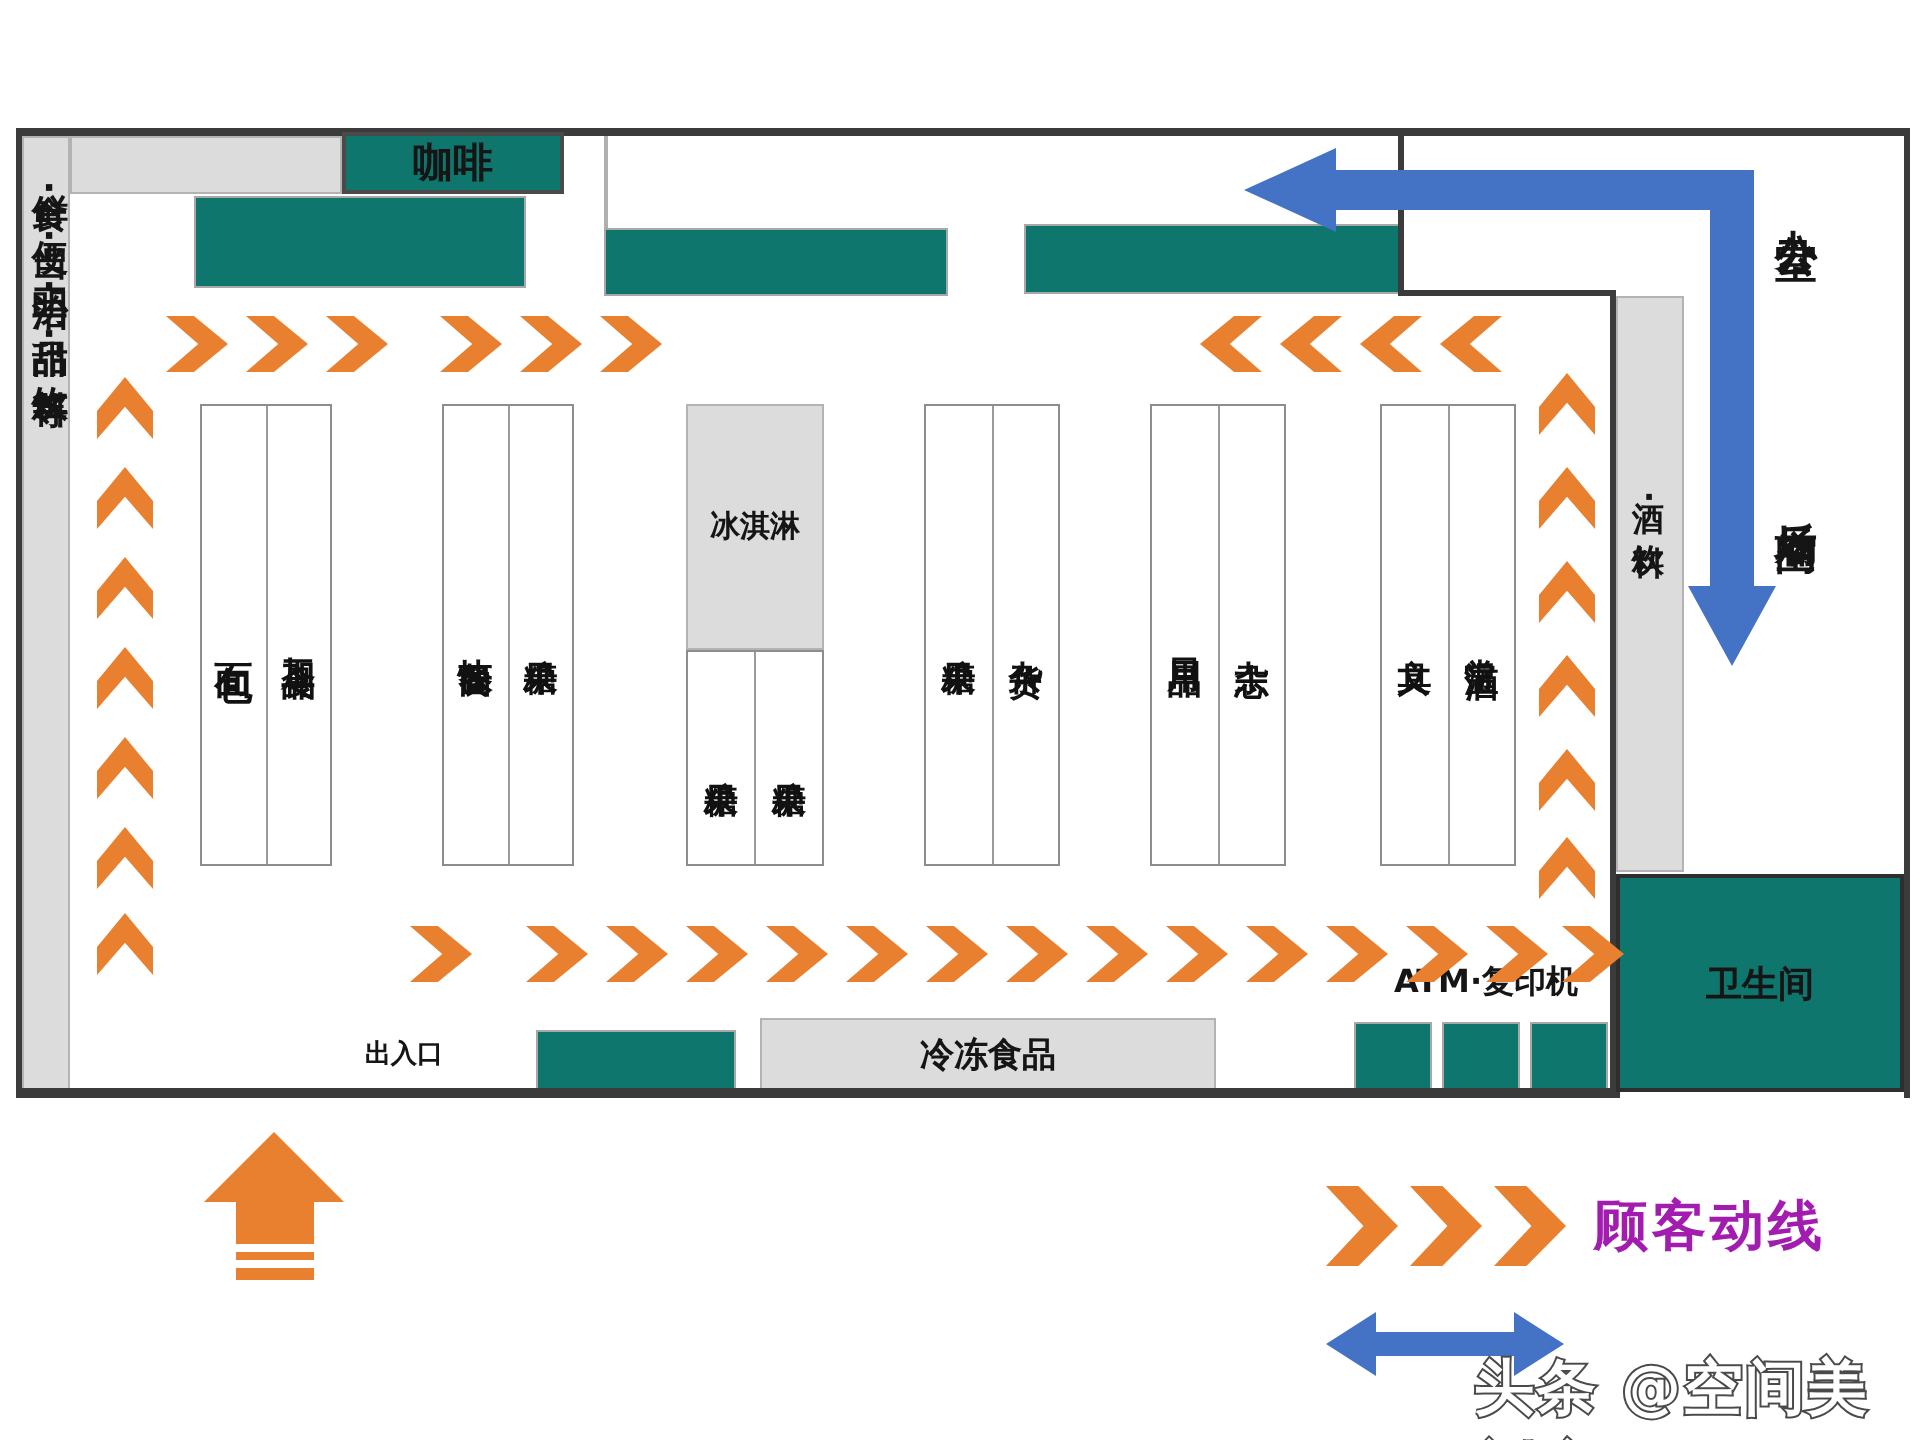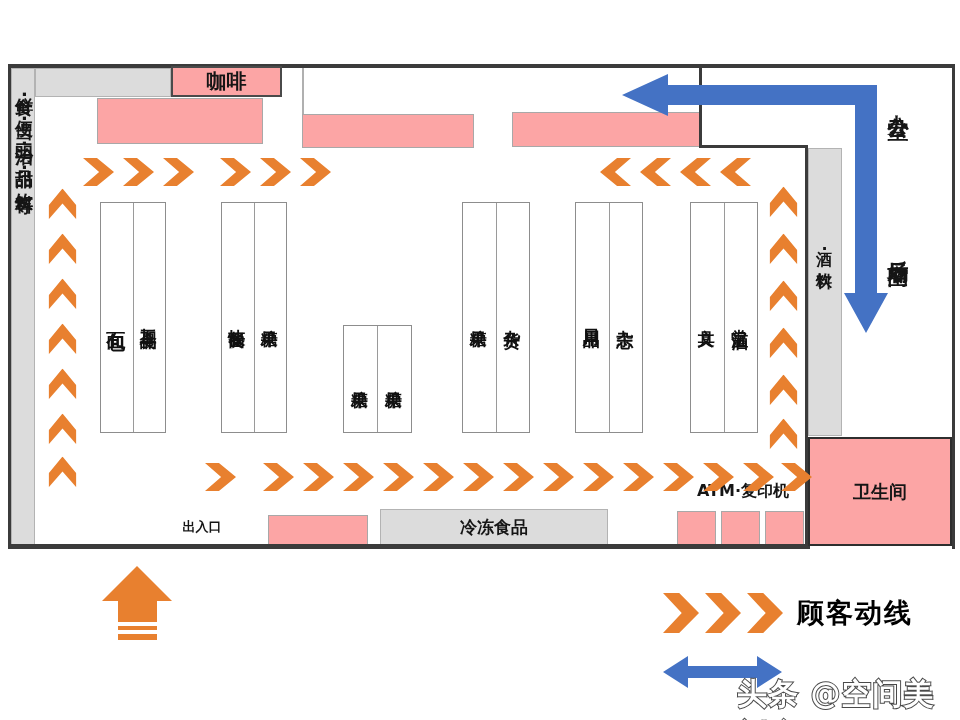--- a/index.html
+++ b/index.html
@@ -1,20 +1,20 @@
 <!DOCTYPE html>
 <html><head>
 <meta charset="utf-8">
 <style>
   html,body{margin:0;padding:0;background:#fff;}
   #stage{position:relative;width:960px;height:720px;background:#fff;overflow:hidden;
          font-family:"DejaVu Sans","Liberation Sans",sans-serif;color:#111;}
   .abs{position:absolute;}
   .wall{position:absolute;background:#3b3b3b;z-index:5;}
-  .box{position:absolute;background:#fca5a5;border:1.5px solid #a8a8a8;box-sizing:border-box;}
+  .box{position:absolute;background:#0f766e;border:1.5px solid #a8a8a8;box-sizing:border-box;}
   .grey{background:#dcdcdc;border:1px solid #b3b3b3;}
   .lbl{position:absolute;font-weight:bold;color:#151515;z-index:12;}
   .c{display:flex;align-items:center;justify-content:center;text-align:center;}
   .vtext{writing-mode:vertical-rl;text-orientation:upright;font-weight:bold;letter-spacing:2px;}
   
   .shelf{position:absolute;background:#fff;border:1.5px solid #8d8d8d;box-sizing:border-box;display:flex;z-index:8;}
   .shelf .col{flex:1;display:flex;align-items:center;justify-content:center;}
   .shelf .col + .col{border-left:1px solid #9a9a9a;}
   .shelf .col .vtext{font-size:17px;}
   
@@ -71,20 +71,23 @@
         <span class="vtext">加工食品</span>
       </div>
   </div>
   <div class="shelf" style="left:221px;top:202px;width:66px;height:231px">
     <div class="col">
         <span class="vtext">快餐面</span>
       </div>
     <div class="col">
         <span class="vtext">糖果</span>
       </div>
+  </div>
+  <div class="box grey c" style="left:343px;top:202px;width:69px;height:123px;z-index:8">
+    <span class="lbl" style="position:static;font-size:15px">冰淇淋</span>
   </div>
   <div class="shelf" style="left:343px;top:325px;width:69px;height:108px">
     <div class="col">
         <span class="vtext">糖果</span>
       </div>
     <div class="col">
         <span class="vtext">糖果</span>
       </div>
   </div>
   <div class="shelf" style="left:462px;top:202px;width:68px;height:231px">
@@ -161,21 +164,21 @@
   <i class="ch" style="left:583px;top:463px"></i>
   <i class="ch" style="left:623px;top:463px"></i>
   <i class="ch" style="left:663px;top:463px"></i>
   <i class="ch" style="left:703px;top:463px"></i>
   <i class="ch" style="left:743px;top:463px"></i>
   <i class="ch" style="left:781px;top:463px"></i>
 
   <i class="ch big" style="left:663px;top:593px"></i>
   <i class="ch big" style="left:705px;top:593px"></i>
   <i class="ch big" style="left:747px;top:593px"></i>
-  <div class="legend-txt" style="left:797px;top:595px;color:#000000">顾客动线</div>
+  <div class="legend-txt" style="left:797px;top:595px;color:#a21caf">顾客动线</div>
 
   <svg class="overlay" width="960" height="720" viewBox="0 0 960 720">
     <polygon points="622,95 668,74 668,85 877,85 877,293 888,293 866,333 844,293 855,293 855,105 668,105 668,116" fill="#4472C4"></polygon>
     <polygon points="663,672 688,656 688,666 757,666 757,656 782,672 757,688 757,678 688,678 688,688" fill="#4472C4"></polygon>
     <g>
       <polygon points="137,566 172,601 157,601 157,640 118,640 118,601 102,601" fill="#E8802F"></polygon>
       <rect x="118" y="622" width="39" height="4" fill="#ffffff"></rect>
       <rect x="118" y="630" width="39" height="4" fill="#ffffff"></rect>
     </g>
   </svg>

